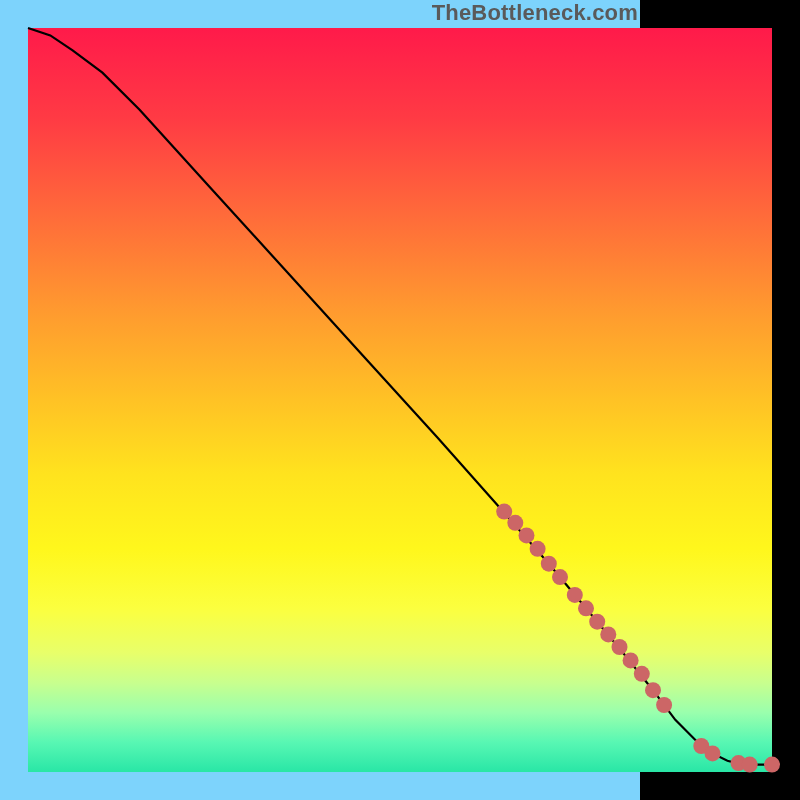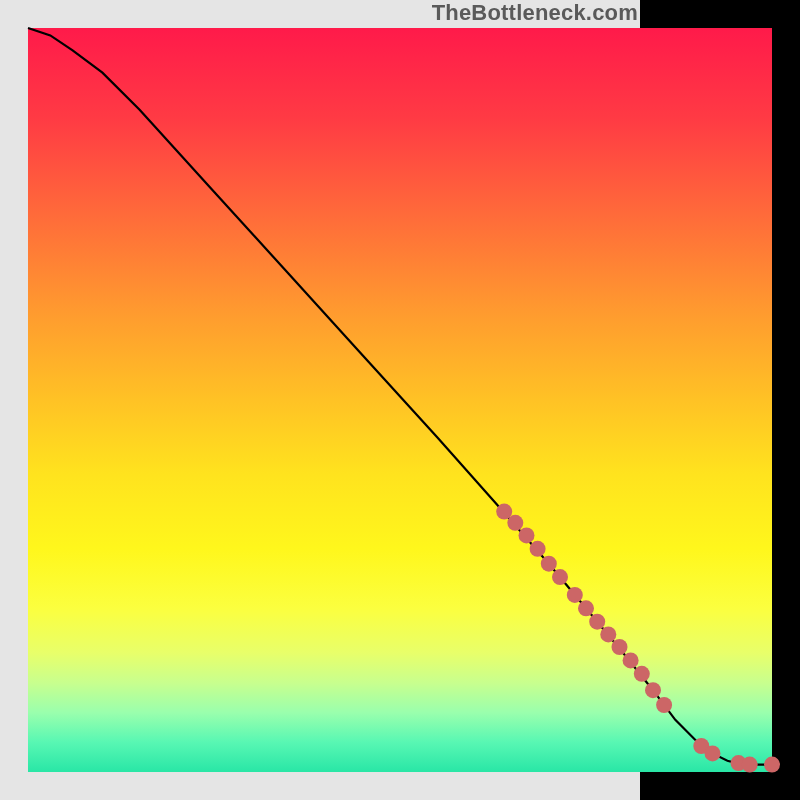--- a/index.html
+++ b/index.html
@@ -10,21 +10,21 @@
     background: #000;
     overflow: hidden;
     font-family: Arial, Helvetica, sans-serif;
   }
   .frame {
     position: absolute;
     left: 0;
     top: 0;
     width: 640px;
     height: 800px;
-    background: #e5e5e5;
+    background: #7dd3fc;
   }
   .plot {
     position: absolute;
     left: 28px;
     top: 28px;
     width: 744px;
     height: 744px;
   }
   .gradient {
     position: absolute;

